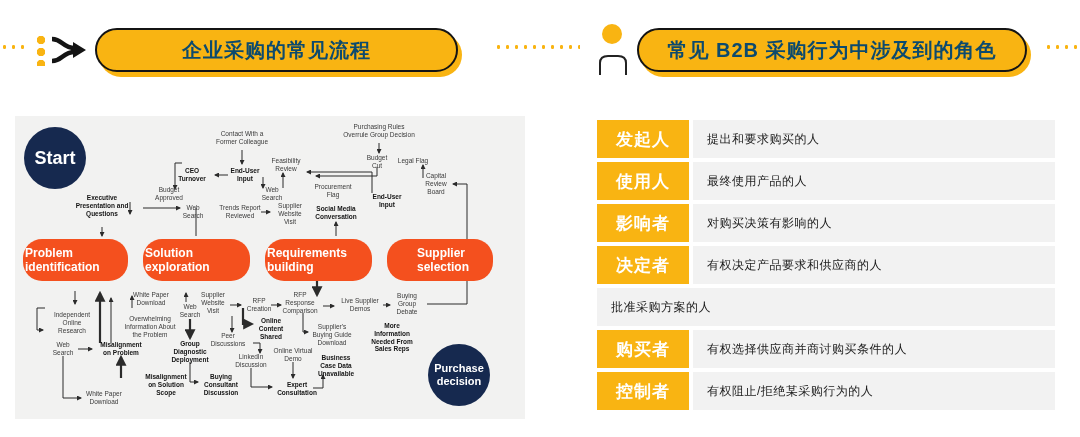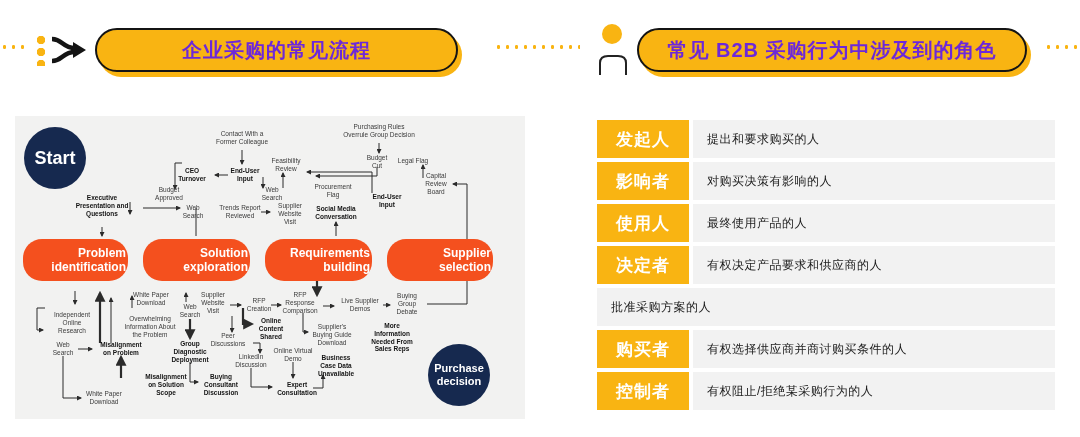--- a/index.html
+++ b/index.html
@@ -7,34 +7,34 @@
     width:1080px;height:437px;position:relative;background:#ffffff;
     font-family:"Liberation Sans", sans-serif;overflow:hidden;
   }
   
   .dots{position:absolute;height:4px;background-image:radial-gradient(circle,#F9B412 1.7px,transparent 2px);background-size:9px 4px;background-repeat:repeat-x;}
   .pill-wrap{position:absolute;}
   .pill{
     position:absolute;inset:0;background:#F9B412;border:2px solid #141414;border-radius:26px;
     box-shadow:4px 5px 0 0 #F9B412;
     display:flex;align-items:center;justify-content:center;
-    color:#6d28d9;font-weight:bold;font-size:20px;letter-spacing:1px;
+    color:#0c4a6e;font-weight:bold;font-size:20px;letter-spacing:1px;
   }
   .merge-icon{position:absolute;left:50px;top:34px;}
   .merge-dots{position:absolute;left:36px;top:34px;width:10px;height:32px;
     background-image:radial-gradient(circle,#F9B412 4px,transparent 4.5px);background-size:10px 12px;background-repeat:repeat-y;}
   .person-icon{position:absolute;left:597px;top:22px;width:32px;height:52px;}
   .person-head{position:absolute;left:5px;top:2px;width:20px;height:20px;border-radius:50%;background:#F9B412;}
   
   .flow-panel{position:absolute;left:15px;top:116px;width:510px;height:303px;background:#F2F2F1;}
   .flow-svg{position:absolute;left:0;top:0;z-index:1;}
   .stage{
     position:absolute;z-index:2;background:#F4501E;color:#ffffff;font-weight:bold;
     font-size:12px;line-height:1.2;display:flex;align-items:center;justify-content:center;
-    text-align:right;padding:2px;box-sizing:border-box;border-radius:19px;
+    text-align:left;padding:2px;box-sizing:border-box;border-radius:19px;
   }
   .terminal{
     position:absolute;z-index:2;border-radius:50%;background:#16294F;color:#ffffff;
     font-weight:bold;display:flex;align-items:center;justify-content:center;text-align:center;line-height:1.15;
   }
   .fnode{
     position:absolute;z-index:3;transform:translate(-50%,-50%);
     font-size:6.5px;line-height:1.2;text-align:center;color:#3a3a3a;
   }
   .fnode.b{font-weight:bold;color:#141414;}
@@ -175,28 +175,28 @@
       <div class="fnode b" style="left: 282px; top: 273px; width: 42px;">Expert Consultation</div>
     </div>
 </div>
 
 <div class="roles" id="roles-table">
     <div class="role-row">
       <div class="role-cell">发起人</div>
       <div class="role-desc">提出和要求购买的人</div>
     </div>
     <div class="role-row">
+      <div class="role-cell">使用人</div>
+      <div class="role-desc">最终使用产品的人</div>
+    </div>
+    <div class="role-row">
       <div class="role-cell">影响者</div>
       <div class="role-desc">对购买决策有影响的人</div>
     </div>
     <div class="role-row">
-      <div class="role-cell">使用人</div>
-      <div class="role-desc">最终使用产品的人</div>
-    </div>
-    <div class="role-row">
       <div class="role-cell">决定者</div>
       <div class="role-desc">有权决定产品要求和供应商的人</div>
     </div>
     <div class="role-row">
       <div class="role-desc">批准采购方案的人</div>
     </div>
     <div class="role-row">
       <div class="role-cell">购买者</div>
       <div class="role-desc">有权选择供应商并商讨购买条件的人</div>
     </div>

